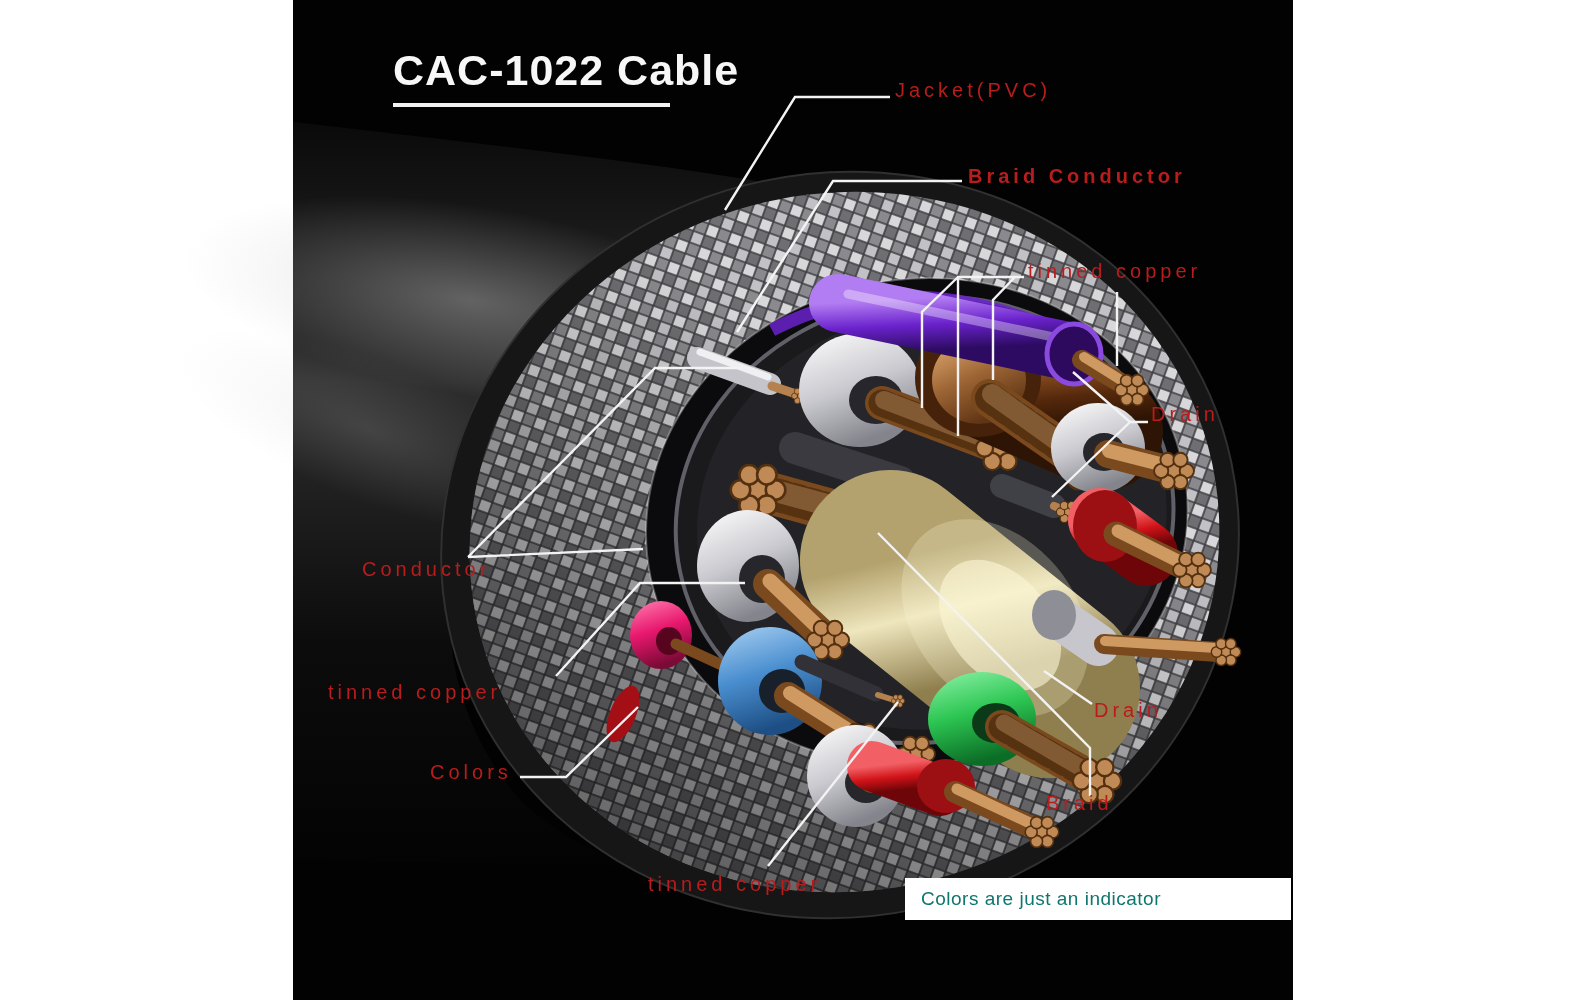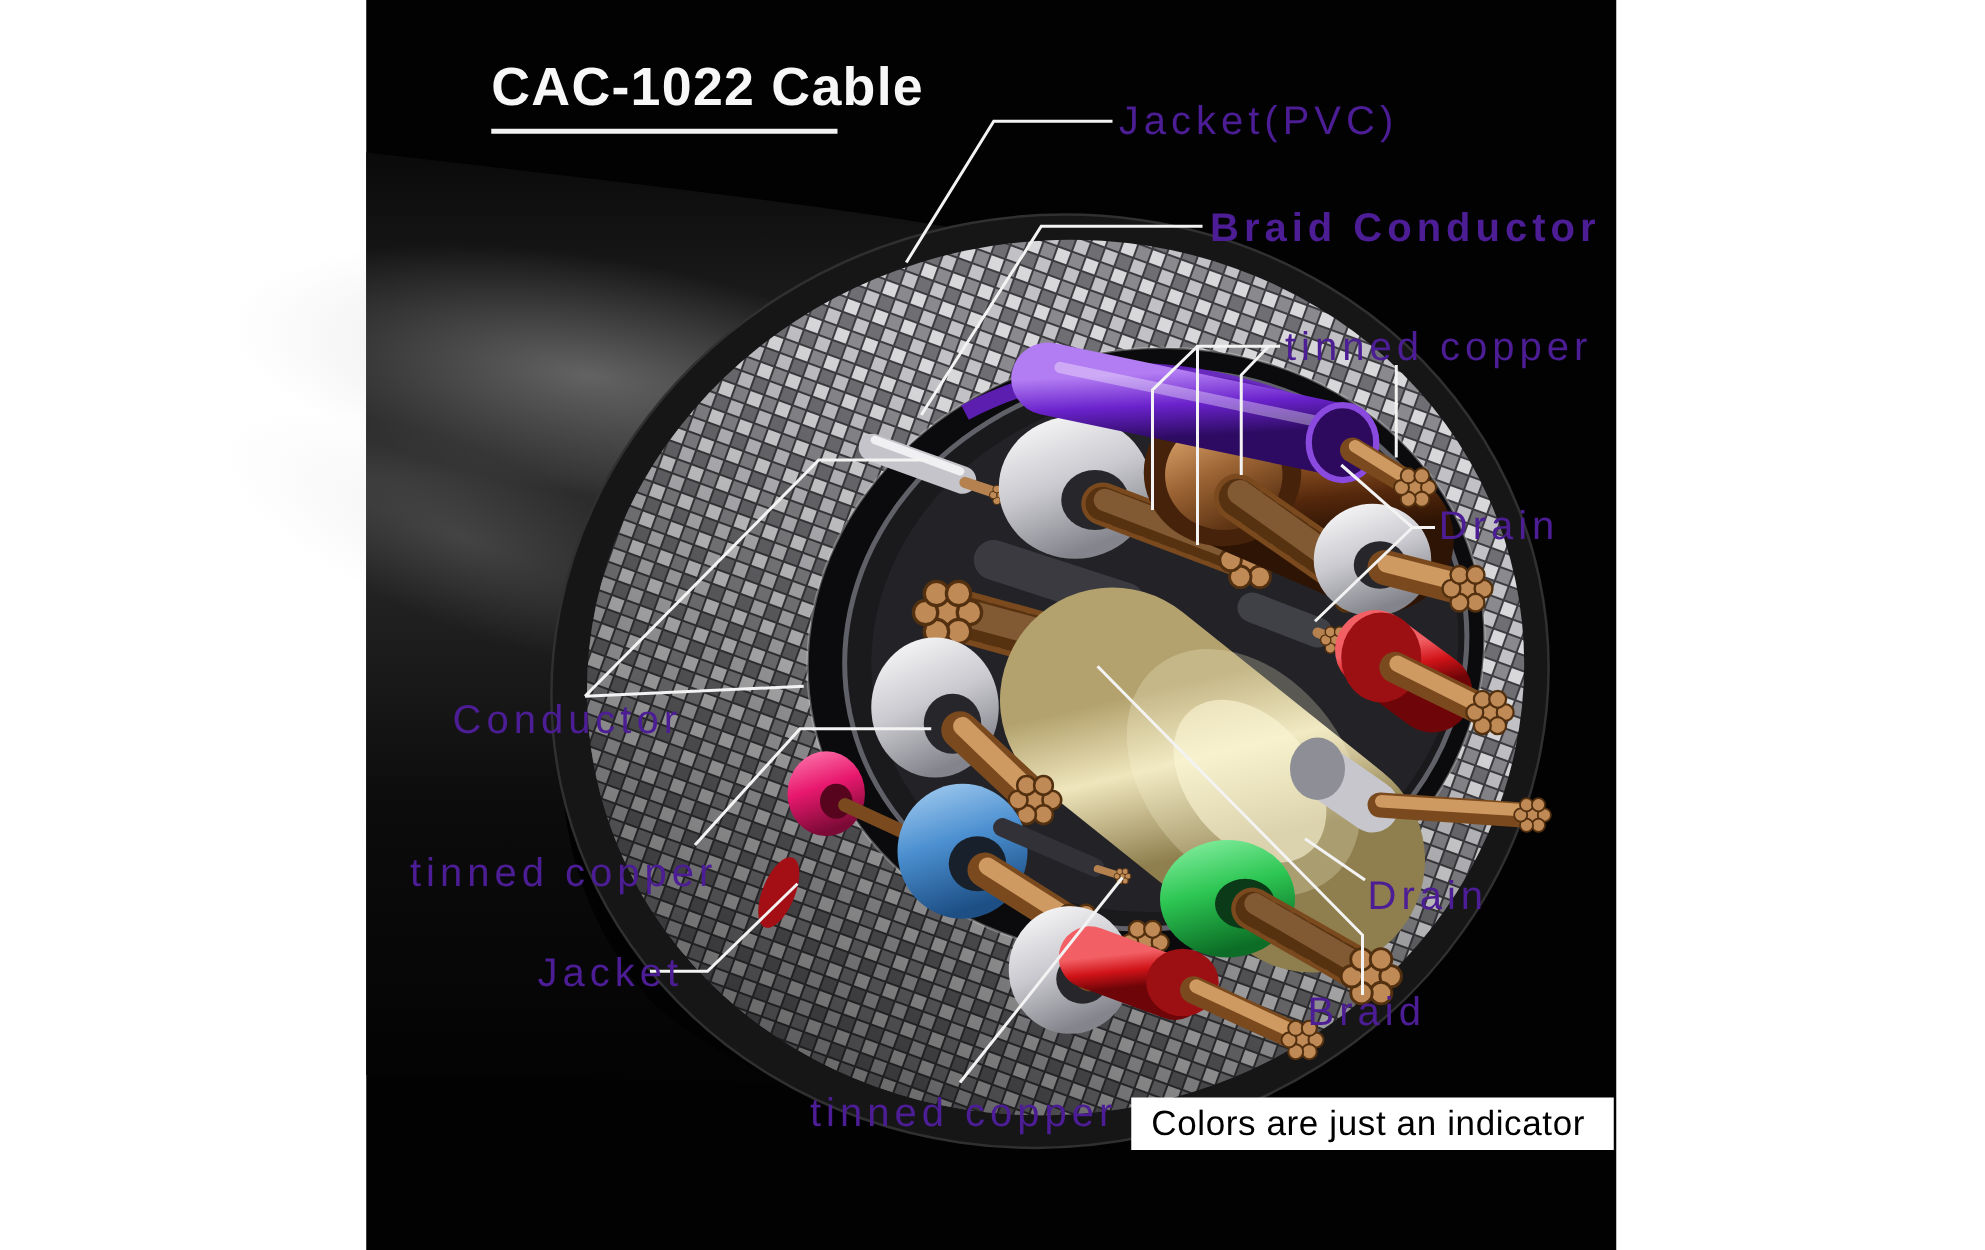--- a/index.html
+++ b/index.html
@@ -2,35 +2,35 @@
 <html style="--c-page: #ffffff; --c-canvas: #000000; --c-label_text: #efefef; --c-note_text: #1f1f1f; --c-purple: #6a22cc; --c-brown: #5e3114; --c-copper: #b5824f; --c-fill_tan: #d9cb96; --c-white_wire: #d6d6dc; --c-blue: #4b8fd0; --c-green: #2dc653; --c-red: #d01318; --c-pink: #e8186e; --c-braid_silver: #c9c9cc; --c-jacket_black: #161617;"><head>
 <meta charset="utf-8">
 <style>
   html,body{margin:0;padding:0;background:#ffffff;}
   #stage{
     position:relative;width:1588px;height:1000px;overflow:hidden;
     font-family:"Liberation Sans", sans-serif;background:#ffffff;
   }
   #art{position:absolute;left:0;top:0;}
   .lbl{
-    position:absolute;font-size:32px;letter-spacing:4px;color:#4c1d95;
+    position:absolute;font-size:20px;letter-spacing:4px;color:#b91c1c;
     white-space:nowrap;line-height:1.1;user-select:none;
   }
   .title{
     position:absolute;left:393px;top:46px;font-size:43px;font-weight:700;
     letter-spacing:1px;color:#f7f7f7;white-space:nowrap;
   }
   .title-underline{
     position:absolute;left:393px;top:103px;width:277px;height:4px;background:#f2f2f2;
   }
   .note-box{
     position:absolute;left:905px;top:878px;width:386px;height:42px;background:#ffffff;
     display:flex;align-items:center;padding-left:16px;box-sizing:border-box;
   }
-  .note-text{font-size:28px;letter-spacing:0.5px;color:#000000;white-space:nowrap;}
+  .note-text{font-size:19px;letter-spacing:0.5px;color:#0f766e;white-space:nowrap;}
 </style>
 </head>
 <body>
 
 <div id="stage">
 
   <svg id="art" width="1588" height="1000" viewBox="0 0 1588 1000">
     <defs>
       <pattern id="weave" width="24" height="24" patternUnits="userSpaceOnUse" patternTransform="rotate(32)">
         <rect width="24" height="24" fill="#6f6f73"></rect>
@@ -284,21 +284,21 @@
 
   <div class="title">CAC-1022 Cable</div>
   <div class="title-underline"></div>
 
   <div class="lbl" style="left:895px;top:79px;">Jacket(PVC)</div>
   <div class="lbl" style="left:968px;top:165px;font-weight:bold;">Braid Conductor</div>
   <div class="lbl" style="left:1028px;top:260px;">tinned copper</div>
   <div class="lbl" style="left:1151px;top:403px;">Drain</div>
   <div class="lbl" style="left:362px;top:558px;">Conductor</div>
   <div class="lbl" style="left:328px;top:681px;">tinned copper</div>
-  <div class="lbl" style="left:430px;top:761px;">Jacket</div>
+  <div class="lbl" style="left:430px;top:761px;">Colors</div>
   <div class="lbl" style="left:1094px;top:699px;">Drain</div>
   <div class="lbl" style="left:1046px;top:792px;">Braid</div>
   <div class="lbl" style="left:648px;top:873px;">tinned copper</div>
 
   <div class="note-box">
     <span class="note-text">Colors are just an indicator</span>
   </div>
 </div>
 
 </body></html>

